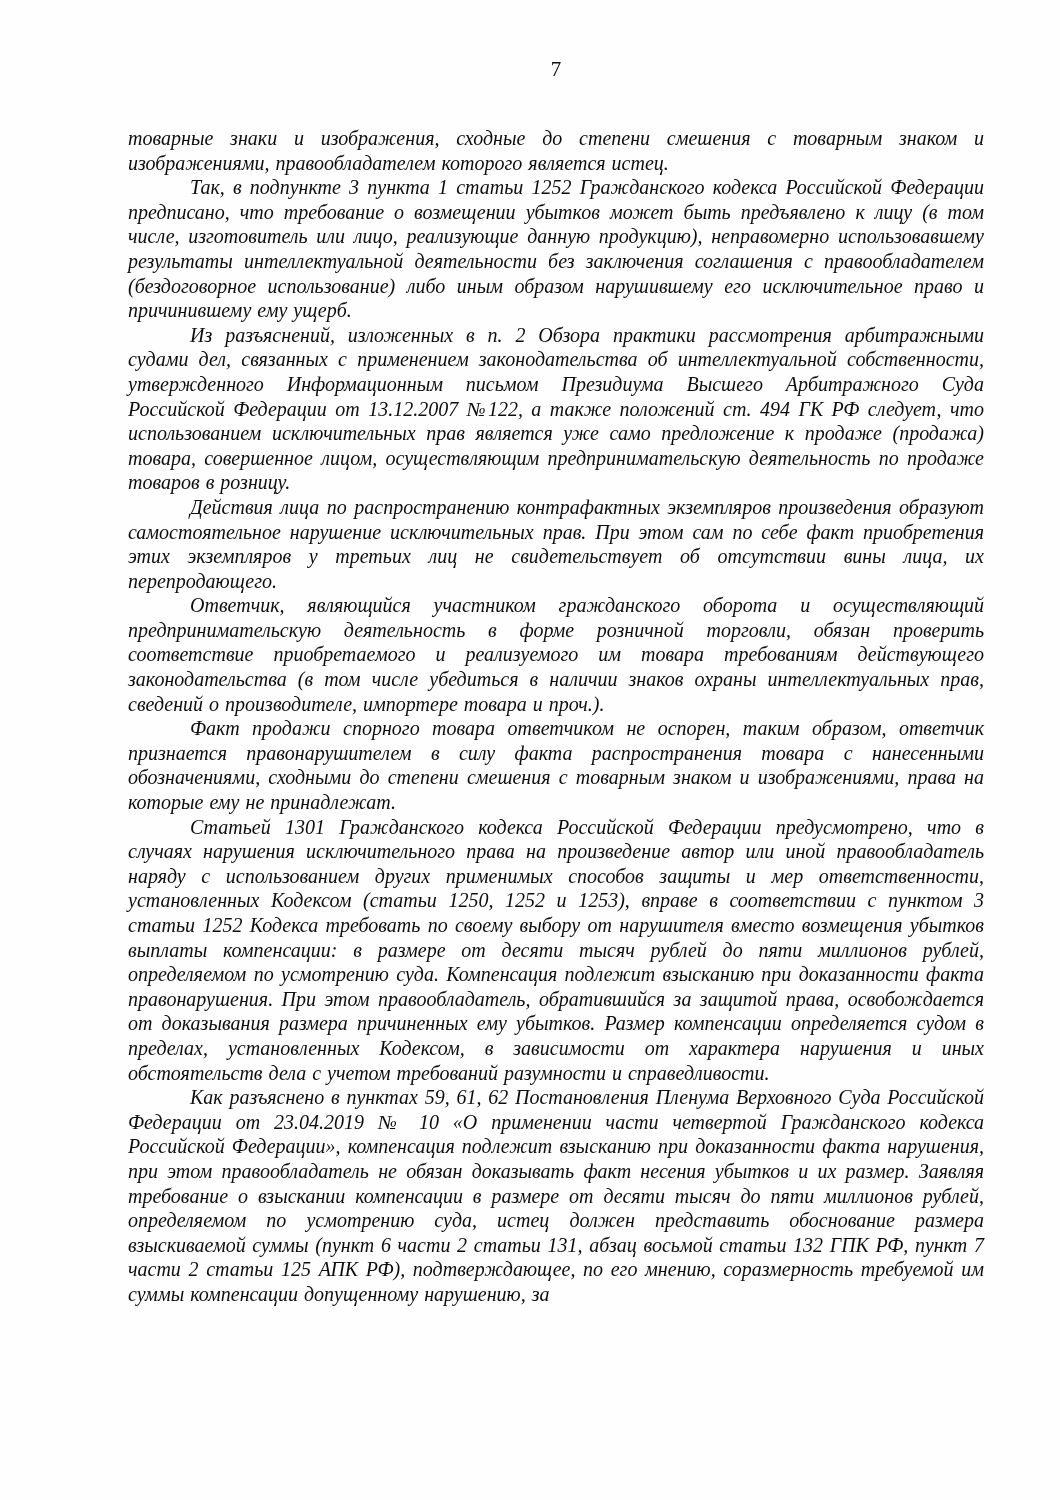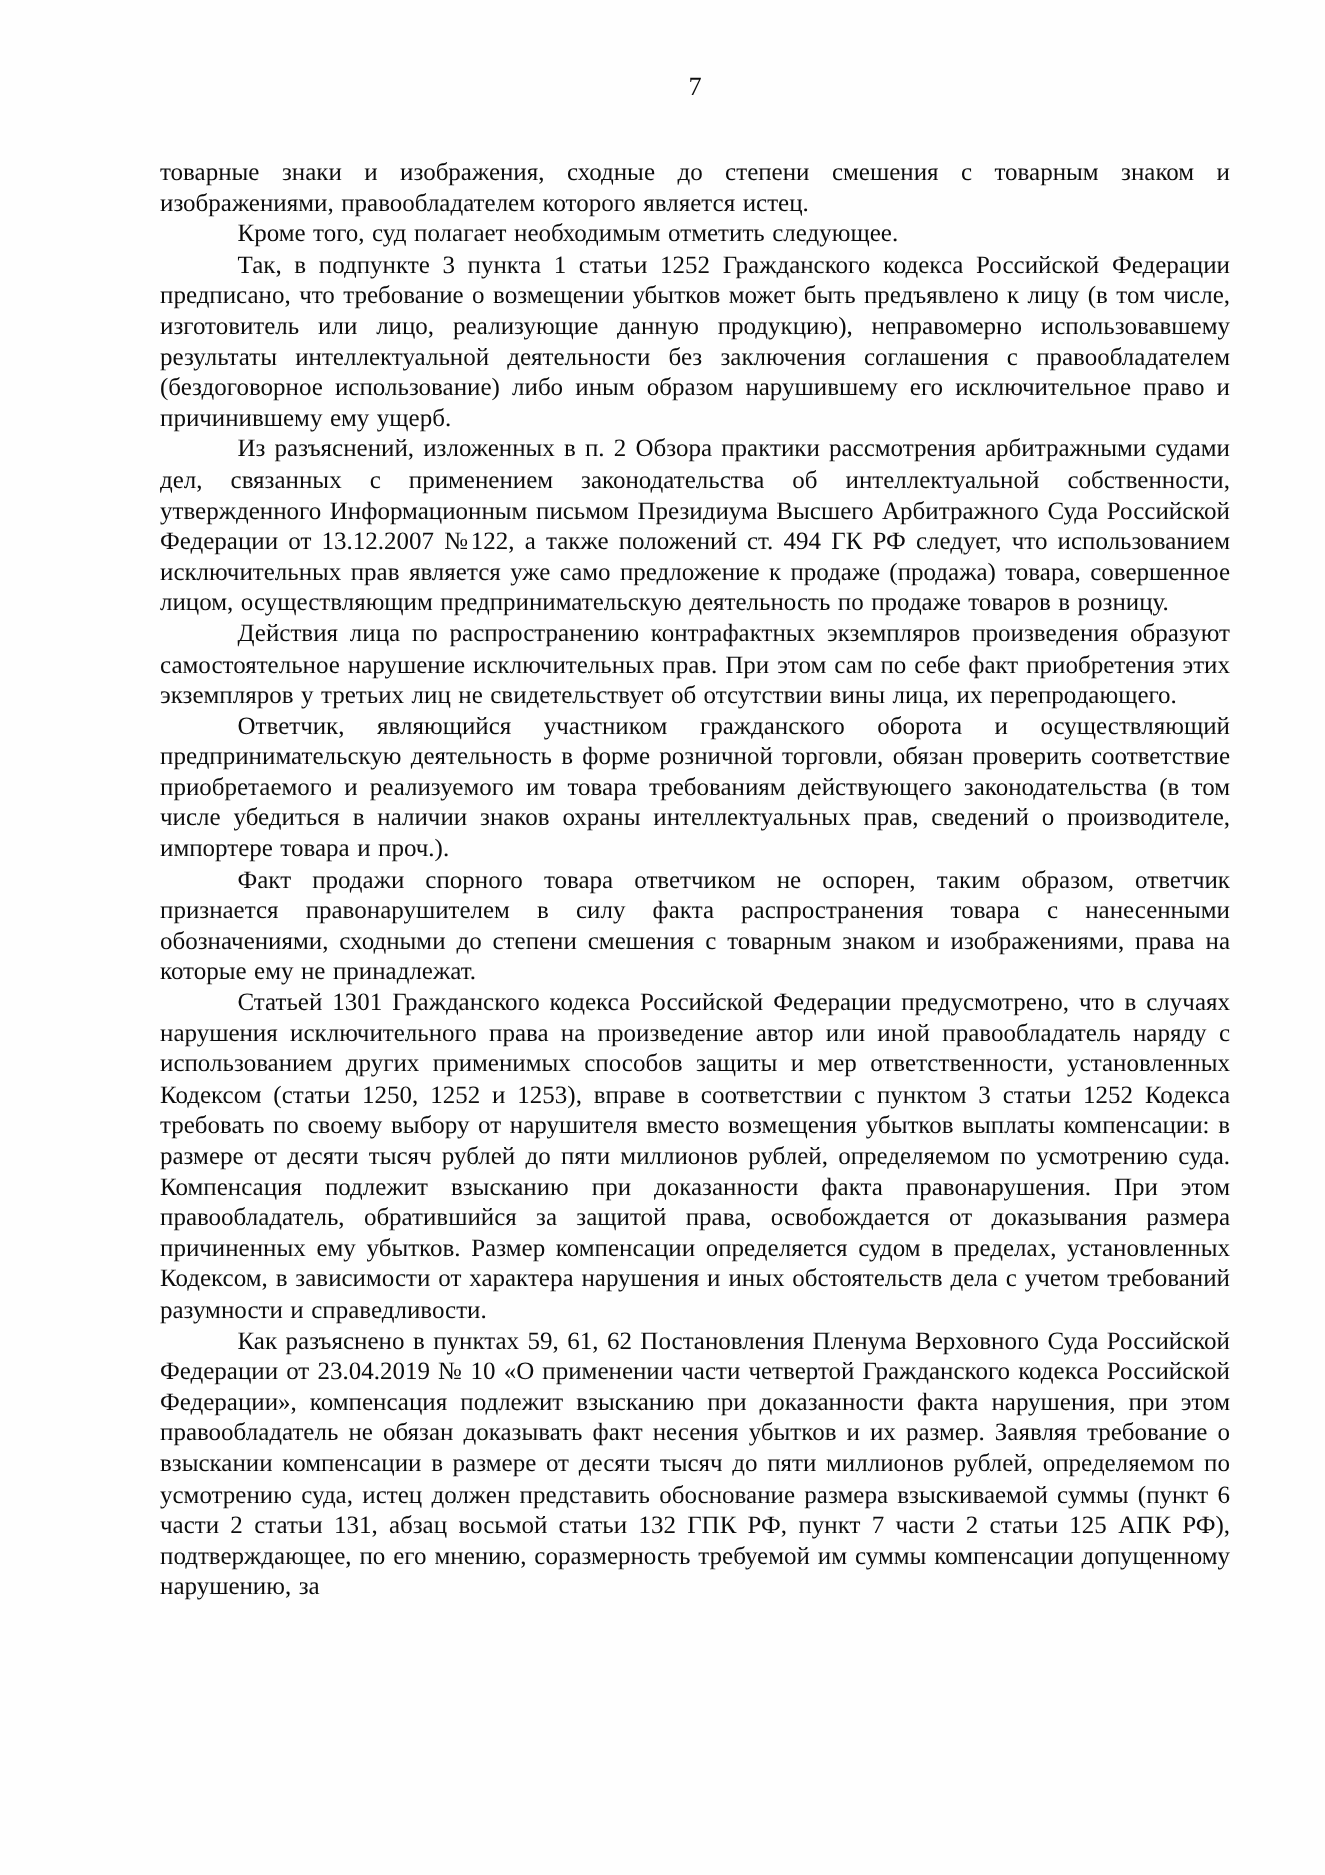--- a/index.html
+++ b/index.html
@@ -23,20 +23,21 @@
     width: 856px;
     text-align: center;
     font-size: 21px;
     color: #0d0d0d;
   }
   .content {
     position: absolute;
     top: 126px;
     left: 128px;
     width: 856px;
+    font-style: italic;
   }
   .content p {
     margin: 0;
     padding: 0;
     font-size: 20px;
     line-height: 24.6px;
     text-align: justify;
     text-justify: inter-word;
     word-spacing: 1px;
   }
@@ -44,21 +45,20 @@
     text-indent: 62px;
   }
 </style>
 </head>
 <body>
 
 <div class="page">
   <div class="page-number">7</div>
   <div class="content" id="paragraph-container">
       <p class="">товарные знаки и изображения, сходные до степени смешения с товарным знаком и изображениями, правообладателем которого является истец.</p>
-      <p class="indented">Кроме того, суд полагает необходимым отметить следующее.</p>
       <p class="indented">Так, в подпункте 3 пункта 1 статьи 1252 Гражданского кодекса Российской Федерации предписано, что требование о возмещении убытков может быть предъявлено к лицу (в том числе, изготовитель или лицо, реализующие данную продукцию), неправомерно использовавшему результаты интеллектуальной деятельности без заключения соглашения с правообладателем (бездоговорное использование) либо иным образом нарушившему его исключительное право и причинившему ему ущерб.</p>
       <p class="indented">Из разъяснений, изложенных в п. 2 Обзора практики рассмотрения арбитражными судами дел, связанных с применением законодательства об интеллектуальной собственности, утвержденного Информационным письмом Президиума Высшего Арбитражного Суда Российской Федерации от 13.12.2007 №122, а также положений ст. 494 ГК РФ следует, что использованием исключительных прав является уже само предложение к продаже (продажа) товара, совершенное лицом, осуществляющим предпринимательскую деятельность по продаже товаров в розницу.</p>
       <p class="indented">Действия лица по распространению контрафактных экземпляров произведения образуют самостоятельное нарушение исключительных прав. При этом сам по себе факт приобретения этих экземпляров у третьих лиц не свидетельствует об отсутствии вины лица, их перепродающего.</p>
       <p class="indented">Ответчик, являющийся участником гражданского оборота и осуществляющий предпринимательскую деятельность в форме розничной торговли, обязан проверить соответствие приобретаемого и реализуемого им товара требованиям действующего законодательства (в том числе убедиться в наличии знаков охраны интеллектуальных прав, сведений о производителе, импортере товара и проч.).</p>
       <p class="indented">Факт продажи спорного товара ответчиком не оспорен, таким образом, ответчик признается правонарушителем в силу факта распространения товара с нанесенными обозначениями, сходными до степени смешения с товарным знаком и изображениями, права на которые ему не принадлежат.</p>
       <p class="indented">Статьей 1301 Гражданского кодекса Российской Федерации предусмотрено, что в случаях нарушения исключительного права на произведение автор или иной правообладатель наряду с использованием других применимых способов защиты и мер ответственности, установленных Кодексом (статьи 1250, 1252 и 1253), вправе в соответствии с пунктом 3 статьи 1252 Кодекса требовать по своему выбору от нарушителя вместо возмещения убытков выплаты компенсации: в размере от десяти тысяч рублей до пяти миллионов рублей, определяемом по усмотрению суда. Компенсация подлежит взысканию при доказанности факта правонарушения. При этом правообладатель, обратившийся за защитой права, освобождается от доказывания размера причиненных ему убытков. Размер компенсации определяется судом в пределах, установленных Кодексом, в зависимости от характера нарушения и иных обстоятельств дела с учетом требований разумности и справедливости.</p>
       <p class="indented">Как разъяснено в пунктах 59, 61, 62 Постановления Пленума Верховного Суда Российской Федерации от 23.04.2019 № 10 «О применении части четвертой Гражданского кодекса Российской Федерации», компенсация подлежит взысканию при доказанности факта нарушения, при этом правообладатель не обязан доказывать факт несения убытков и их размер. Заявляя требование о взыскании компенсации в размере от десяти тысяч до пяти миллионов рублей, определяемом по усмотрению суда, истец должен представить обоснование размера взыскиваемой суммы (пункт 6 части 2 статьи 131, абзац восьмой статьи 132 ГПК РФ, пункт 7 части 2 статьи 125 АПК РФ), подтверждающее, по его мнению, соразмерность требуемой им суммы компенсации допущенному нарушению, за</p>
     </div>
 </div>
 

